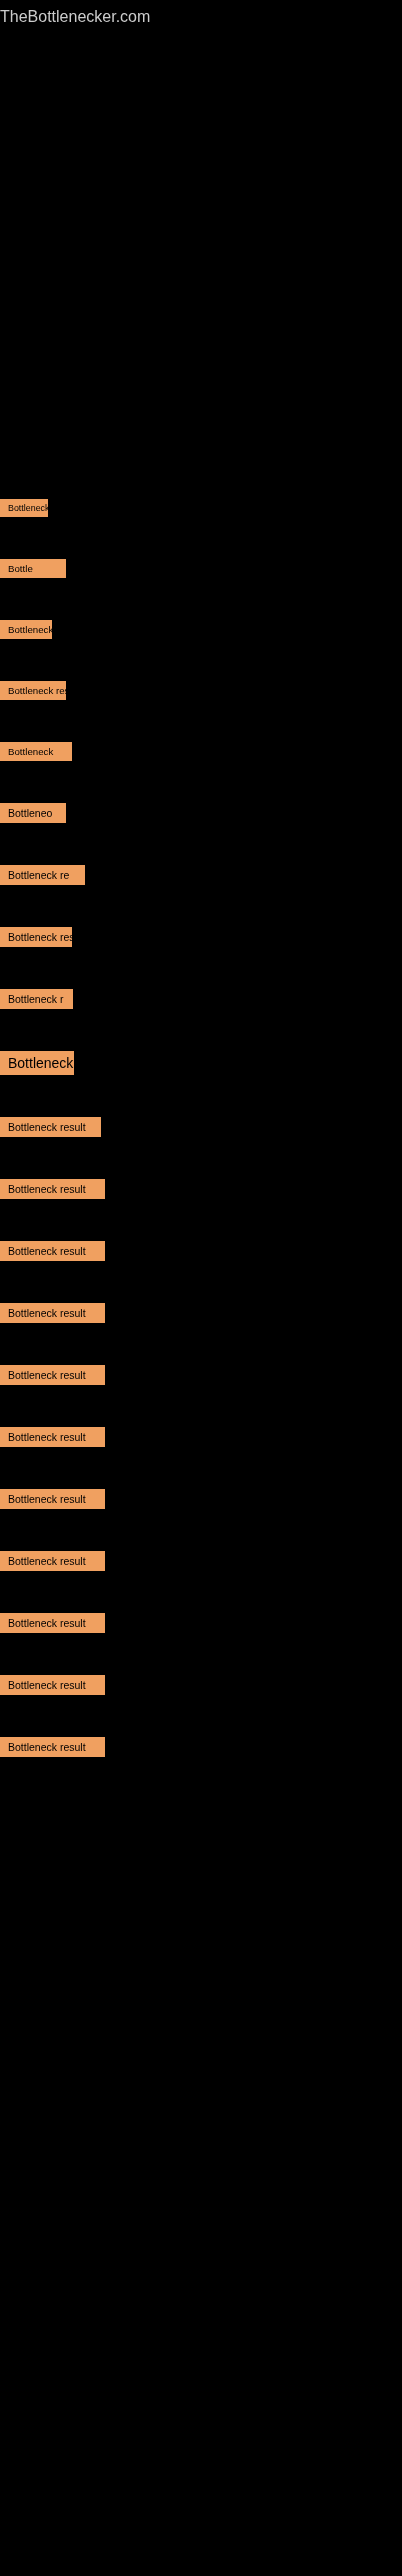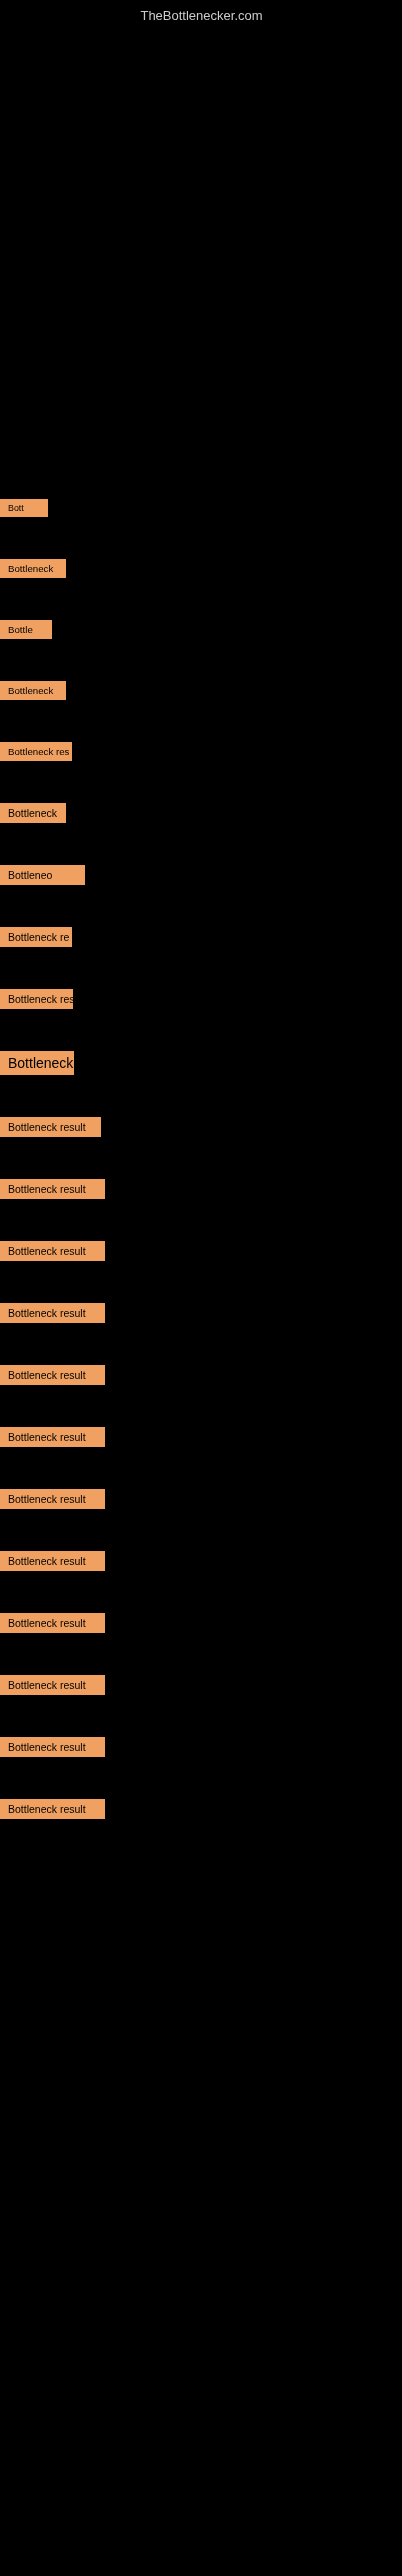--- a/index.html
+++ b/index.html
@@ -11,22 +11,22 @@
     body {
       background-color: #000000;
       width: 403px;
       min-height: 2576px;
       font-family: Arial, sans-serif;
       position: relative;
     }
 
     .site-title {
       color: #cccccc;
-      font-size: 13px;
-      text-align: center;
+      font-size: 16px;
+      text-align: left;
       padding-top: 8px;
       padding-bottom: 4px;
     }
 
     .chart-area {
       width: 100%;
       height: 483px;
       background-color: #000000;
       position: relative;
     }
@@ -82,21 +82,20 @@
 </head>
 <body>
 
 <div class="site-title">TheBottlenecker.com</div>
 
 <div class="chart-area">
   
 </div>
 
 <div class="results-container">
-<div class="result-row"><span class="result-item">Bott</span></div>
     <div class="result-row"><span class="result-item">Bottleneck</span></div>
     <div class="result-row"><span class="result-item">Bottle</span></div>
     <div class="result-row"><span class="result-item">Bottleneck</span></div>
     <div class="result-row"><span class="result-item">Bottleneck res</span></div>
     <div class="result-row"><span class="result-item">Bottleneck</span></div>
     <div class="result-row"><span class="result-item">Bottleneo</span></div>
     <div class="result-row"><span class="result-item">Bottleneck re</span></div>
     <div class="result-row"><span class="result-item">Bottleneck resu</span></div>
     <div class="result-row"><span class="result-item">Bottleneck r</span></div>
     <div class="result-row"><span class="result-item">Bottleneck result</span></div>

